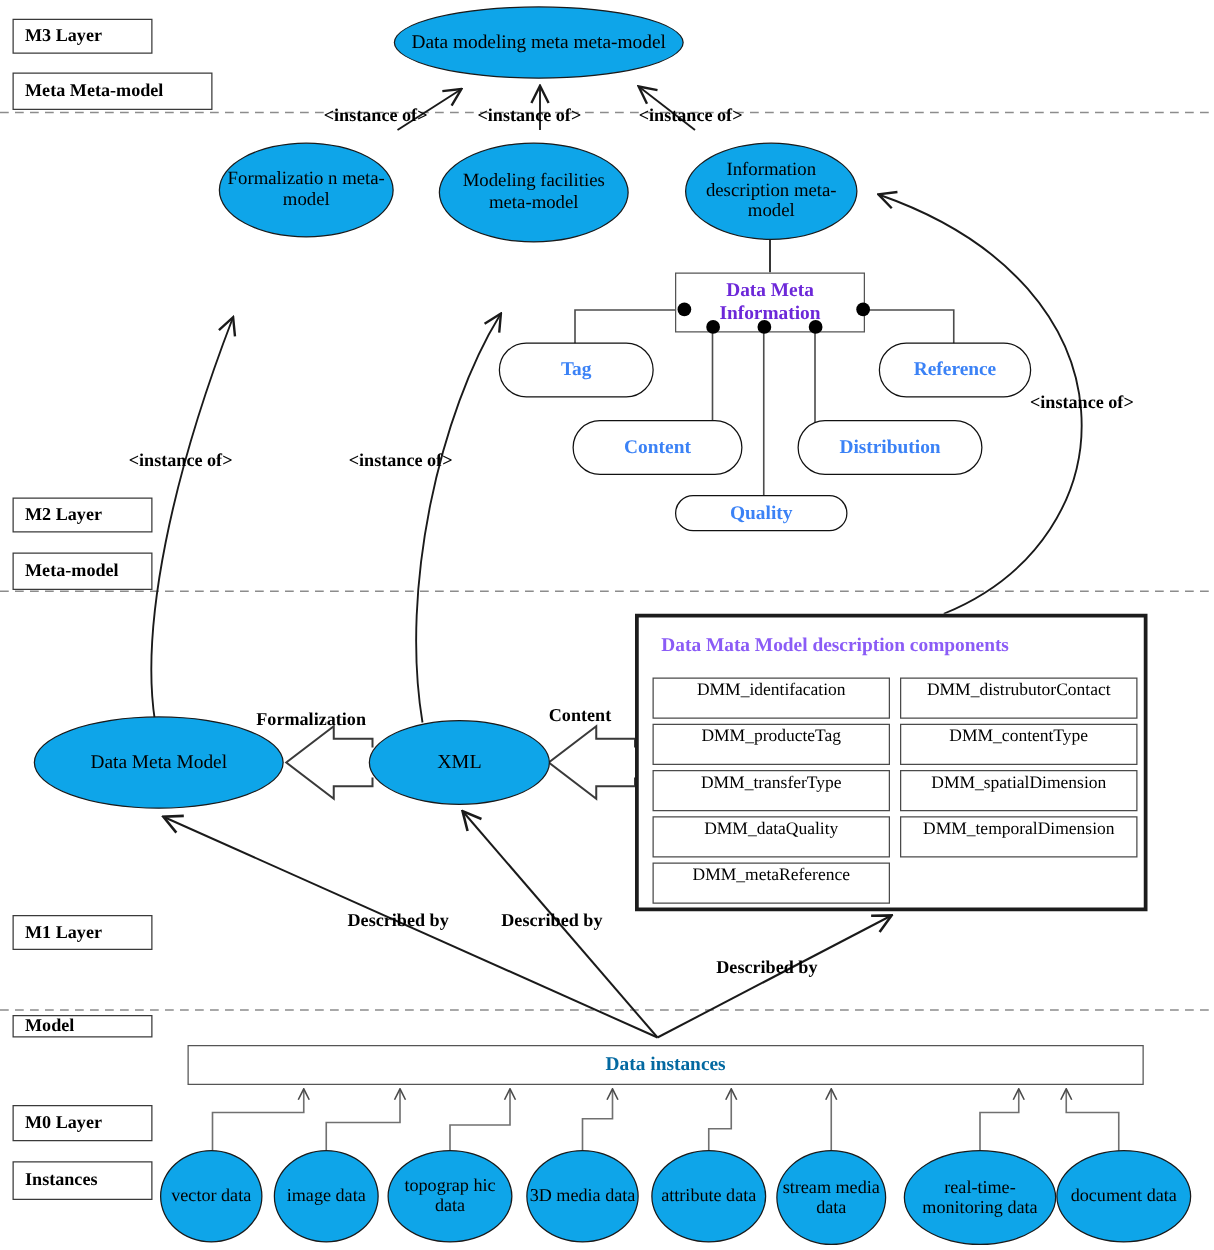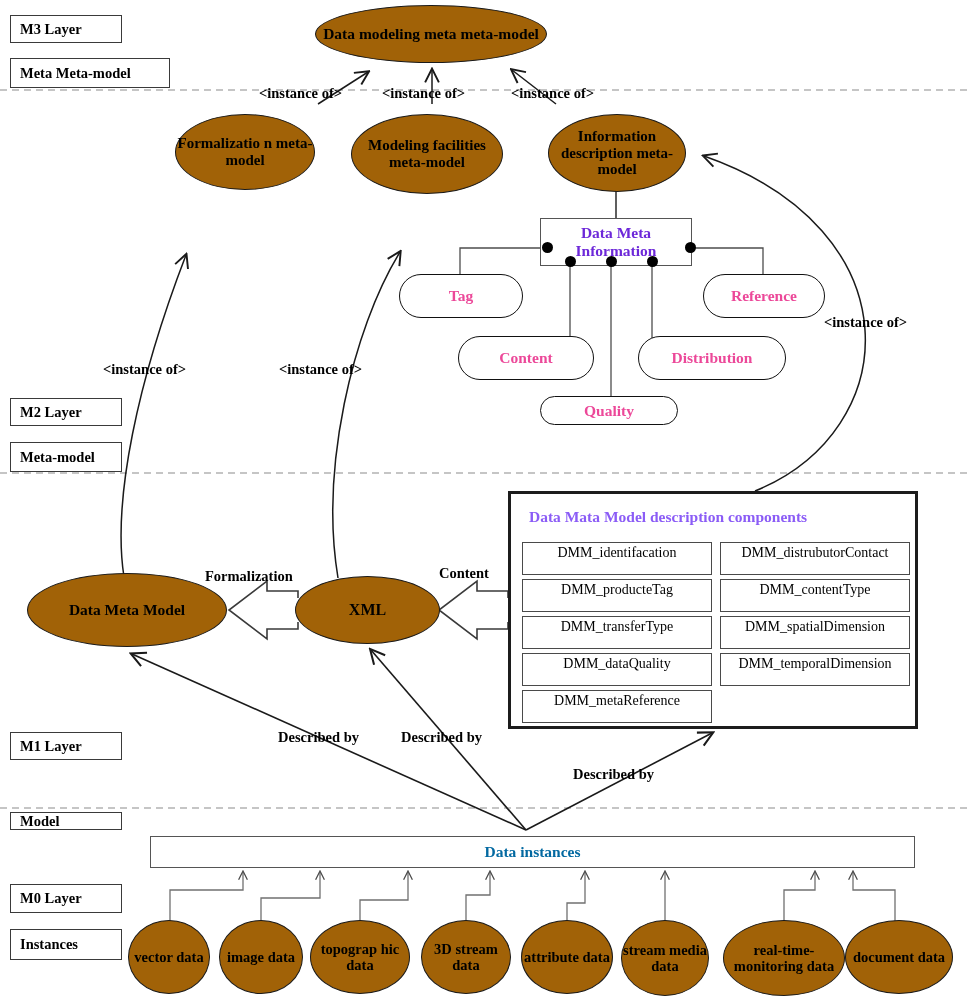--- a/index.html
+++ b/index.html
@@ -37,44 +37,44 @@
     padding-left: 9px;
     box-sizing: border-box;
     white-space: nowrap;
   }
 
   
   .ellipse {
     position: absolute;
     border: 1.6px solid #1a1a1a;
     border-radius: 50%;
-    background: #a16207;
+    background: #0ea5e9;
     display: flex;
     align-items: center;
     justify-content: center;
     text-align: center;
-    font-weight: bold;
+    font-weight: normal;
     color: #000;
     box-sizing: border-box;
     line-height: 1.12;
   }
 
   
   .stadium {
     position: absolute;
     border: 1.6px solid #111;
     border-radius: 24px;
     background: #ffffff;
     display: flex;
     align-items: center;
     justify-content: center;
     text-align: center;
     font-weight: bold;
     font-size: 15.5px;
-    color: #ec4899;
+    color: #3b82f6;
     box-sizing: border-box;
   }
 
   
   .rect {
     position: absolute;
     border: 1.3px solid #555;
     background: #ffffff;
     display: flex;
     align-items: center;
@@ -302,21 +302,21 @@
   <div class="elabel" style="left:573px; top:766px;">Described by</div>
 
   <div id="instances-bar">Data instances</div>
 
   <div class="ellipse" style="left:128px; top:920px; width:82px; height:74px; font-size:14.5px;">vector data</div>
 
   <div class="ellipse" style="left:219px; top:920px; width:84px; height:74px; font-size:14.5px;">image data</div>
 
   <div class="ellipse" style="left:310px; top:920px; width:100px; height:74px; font-size:14.5px;">topograp hic data</div>
 
-  <div class="ellipse" style="left:421px; top:920px; width:90px; height:74px; font-size:14.5px;">3D stream data</div>
+  <div class="ellipse" style="left:421px; top:920px; width:90px; height:74px; font-size:14.5px;">3D media data</div>
 
   <div class="ellipse" style="left:521px; top:920px; width:92px; height:74px; font-size:14.5px;">attribute data</div>
 
   <div class="ellipse" style="left:621px; top:920px; width:88px; height:76px; font-size:14.5px;">stream media data</div>
 
   <div class="ellipse" style="left:723px; top:920px; width:122px; height:76px; font-size:14.5px;">real-time- monitoring data</div>
 
   <div class="ellipse" style="left:845px; top:920px; width:108px; height:74px; font-size:14.5px;">document data</div>
 
 </div>

